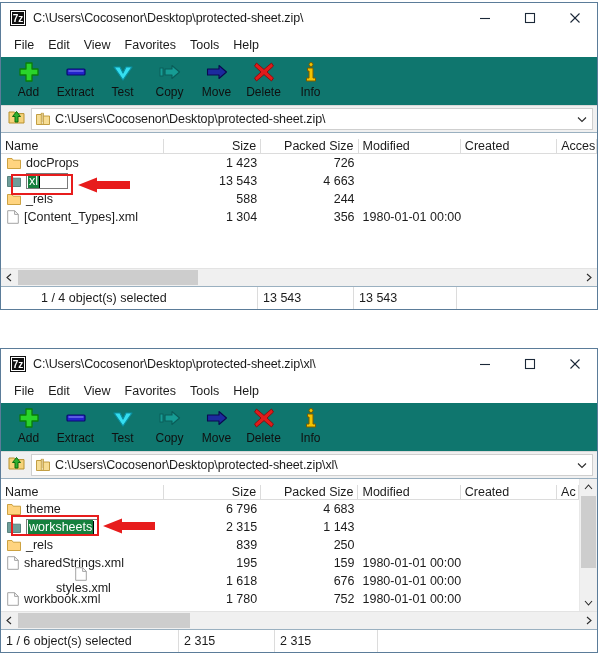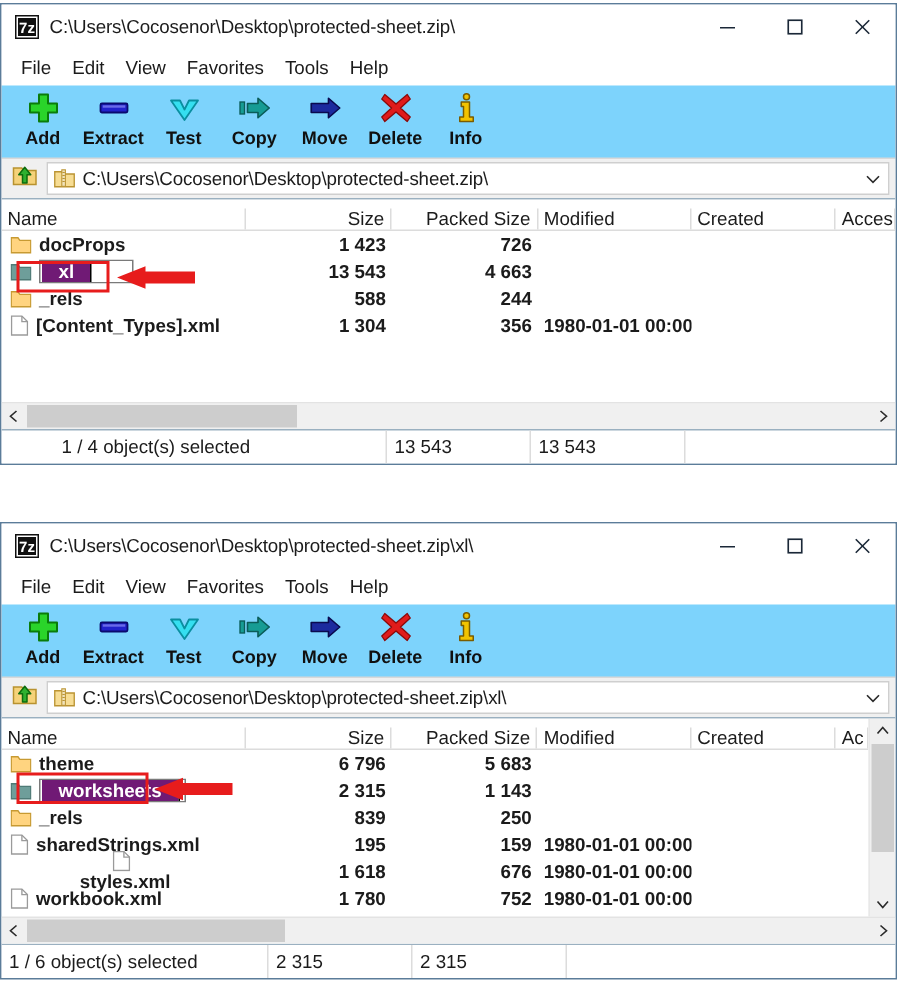--- a/index.html
+++ b/index.html
@@ -84,27 +84,26 @@
   .menu-item {
     font-size: 12.5px;
     color: #1b1b1b;
     padding: 2px 7px;
     white-space: nowrap;
   }
 
   
   .toolbar {
     height: 48px;
-    background: #7dd3fc;
+    background: #0f766e;
     display: flex;
     align-items: flex-start;
     padding-left: 4px;
     flex: none;
     border-bottom: 1px solid #d8d8d8;
-    font-weight: bold;
   }
   .tool-btn {
     width: 47px;
     height: 46px;
     display: flex;
     flex-direction: column;
     align-items: center;
     justify-content: flex-start;
     padding-top: 3px;
     box-sizing: border-box;
@@ -219,44 +218,43 @@
   }
   .cell {
     font-size: 12.5px;
     color: #1b1b1b;
     box-sizing: border-box;
     padding: 0 4px;
     white-space: nowrap;
     overflow: hidden;
     display: flex;
     align-items: center;
-    font-weight: bold;
   }
   .cell.right { justify-content: flex-end; }
   .cell.name { padding-left: 6px; }
   .name-ico { flex: none; margin-right: 5px; display: flex; align-items: center; }
 
   
   .rename-box {
     display: inline-flex;
     align-items: center;
     background: #ffffff;
     border: 1px solid #7a7a7a;
     height: 16px;
     box-sizing: border-box;
     padding: 0 1px;
     position: relative;
     top: 0;
   }
   .rename-sel {
-    background: #701a75;
+    background: #15803d;
     color: #ffffff;
     font-size: 12.5px;
     line-height: 14px;
-    padding: 0 11px;
+    padding: 0 1px;
     white-space: nowrap;
   }
   .rename-caret {
     width: 1px;
     height: 13px;
     background: #000000;
     margin-left: 0px;
   }
   .rename-pad { display:inline-block; }
 
@@ -734,21 +732,21 @@
             <div class="row">
               <div class="cell name" style="width:164px;">
                 <span class="name-ico">
                   <svg width="14" height="13" viewBox="0 0 14 13">
                       <path d="M0.5 1.5 H5 L6.2 3.2 H13.5 V11.5 H0.5 Z" fill="#ffd480" stroke="#c79a32" stroke-width="0.9"></path>
                     </svg>
                 </span>
                 <span>theme</span>
               </div>
               <div class="cell right" style="width:98px;">6 796</div>
-              <div class="cell right" style="width:98px;">5 683</div>
+              <div class="cell right" style="width:98px;">4 683</div>
               <div class="cell" style="width:103px;"></div>
               <div class="cell" style="width:97px;"></div>
               <div class="cell" style="width:22px;"></div>
             </div>
 
             <div class="row">
               <div class="cell name" style="width:164px;">
                 <span class="name-ico">
                   <svg width="14" height="13" viewBox="0 0 14 13">
                       <path d="M0.5 1.5 H5 L6.2 3.2 H13.5 V11.5 H0.5 Z" fill="#6e9e9a" stroke="#4e7a76" stroke-width="0.9"></path>

